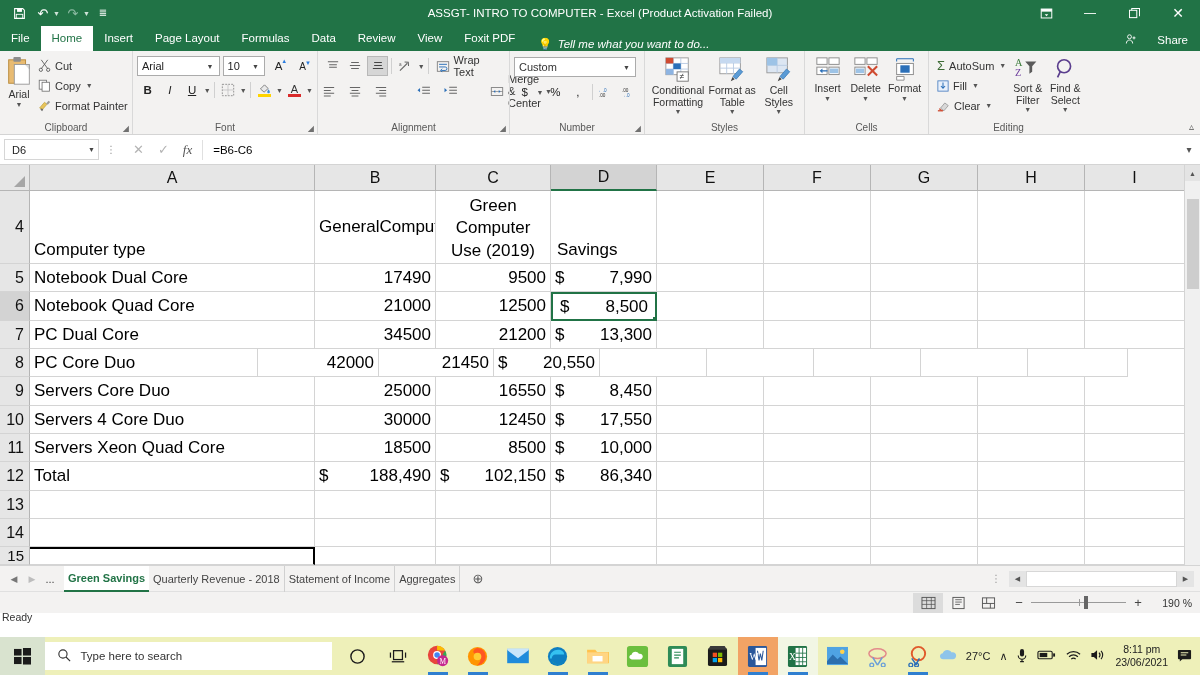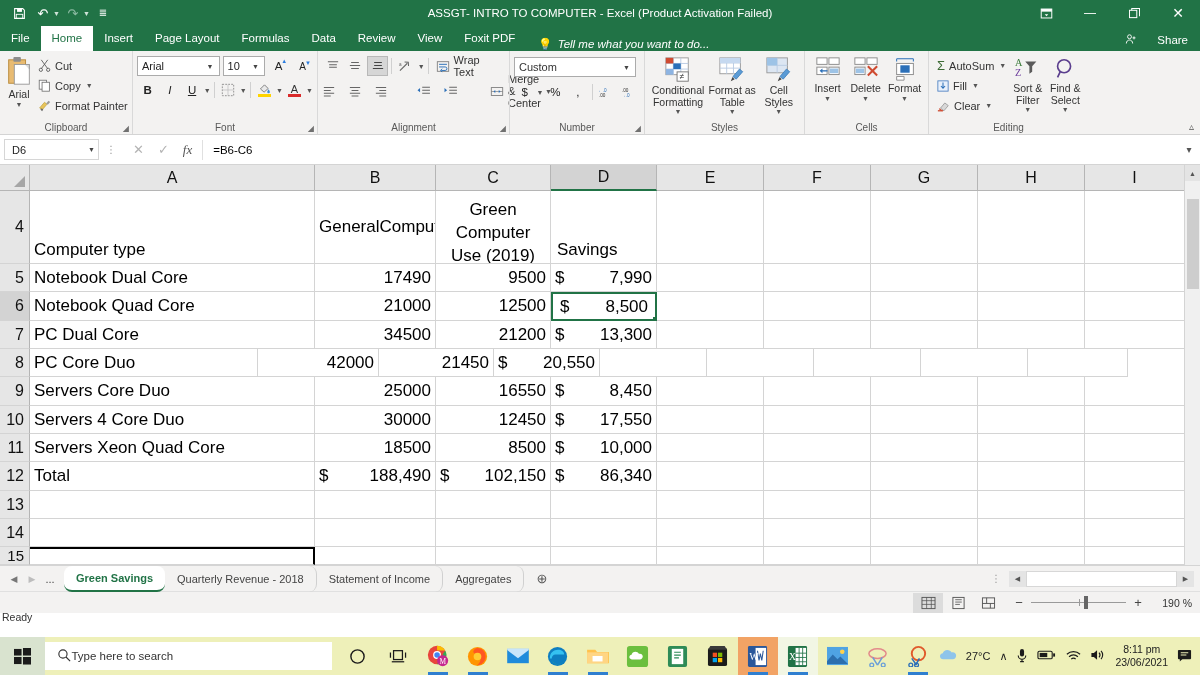--- a/index.html
+++ b/index.html
@@ -190,22 +190,22 @@
 
   
   .sheetbar {
     height: 26px; background: #f3f2f1; display: flex; align-items: center;
     border-top: 1px solid #d4d4d4; position: relative;
   }
   .navarrows { display: flex; align-items: center; gap: 2px; padding: 0 6px; }
   .navarrows span { font-size: 9px; color: #777; width: 16px; text-align: center; }
   .navarrows .dots { color: #444; font-size: 11px; }
   .stab {
-    font-size: 11px; color: #444; padding: 0 12px; height: 26px;
-    display: flex; align-items: center; border-right: 1px solid #d0d0d0; border-radius: 8px;
+    font-size: 11px; color: #444; padding: 0 4px; height: 26px;
+    display: flex; align-items: center; border-right: 1px solid #d0d0d0;
   }
   .stab.active { background: #fff; color: #217346; font-weight: bold; border-bottom: 2px solid #217346; border-right: none;}
   .addsheet { font-size: 13px; color: #555; padding: 0 12px; }
   .sheet-right { margin-left: auto; display: flex; align-items: center; padding-right: 6px; }
   .split-dots { color: #999; font-size: 10px; padding: 0 8px; }
   .hscroll {
     display: flex; align-items: center; height: 16px; width: 185px;
   }
   .hs-arrow { width: 17px; height: 16px; background: #e4e4e4; display: flex; align-items: center; justify-content: center; font-size: 7px; color: #555; }
   .hs-track { flex: 1; height: 16px; background: #fff; border: 1px solid #d7d7d7; }
@@ -228,21 +228,21 @@
   .zoom-val { width: 42px; text-align: right; font-size: 10.5px; }
 
   
   .taskbar {
     height: 38px; background: #eef0b9; display: flex; align-items: center;
     position: absolute; bottom: 0; left: 0; right: 0;
   }
   .start { width: 46px; height: 38px; display: flex; align-items: center; justify-content: center; background:#d9e3cf;}
   .searchbox {
     width: 290px; height: 28px; background: #fff; display: flex; align-items: center;
-    padding-left: 12px; font-size: 11.5px; color: #333;
+    gap: 9px; padding-left: 12px; font-size: 11.5px; color: #333;
   }
   .tbicons { display: flex; align-items: center; gap: 0; margin-left: 6px; }
   .tbicon {
     width: 40px; height: 38px; display: flex; align-items: center; justify-content: center;
     position: relative;
   }
   .tbicon.active-word { background: #f2a365; }
   .tbicon.active-excel { background: #f2f6e4; }
   .runbar { position: absolute; bottom: 0; left: 10px; right: 10px; height: 3px; background: #2f7fd0; }
   .tray { margin-left: auto; display: flex; align-items: center; gap: 9px; padding-right: 8px; font-size: 11px; color: #222; }
@@ -751,21 +751,21 @@
       <div class="colhdr" style="width:100px;">I</div>
     </div>
 
     <div class="cellrow">
       <div class="cell l" style="width:285px;height:73px;align-items:flex-end;padding-bottom:3px;">Computer type</div>
       <div class="cell c" style="width:121px;height:73px;flex-direction:row;justify-content:flex-start;align-items:center;padding-top:1px;line-height:1.34;">
         <span>General</span>
         <span>Computer</span>
         <span>Use (2018)</span>
       </div>
-      <div class="cell c" style="width:115px;height:73px;flex-direction:column;justify-content:flex-start;align-items:center;padding-top:8px;line-height:1.34;">
+      <div class="cell c" style="width:115px;height:73px;flex-direction:column;justify-content:flex-end;align-items:center;padding-top:14px;line-height:1.34;">
         <span>Green</span>
         <span>Computer</span>
         <span>Use (2019)</span>
       </div>
       <div class="cell l" style="width:106px;height:73px;align-items:flex-end;padding-bottom:3px;padding-left:6px;">Savings</div>
       <div class="cell" style="width:107px;height:73px;"></div>
       <div class="cell" style="width:107px;height:73px;"></div>
       <div class="cell" style="width:107px;height:73px;"></div>
       <div class="cell" style="width:107px;height:73px;"></div>
       <div class="cell" style="width:100px;height:73px;"></div>

